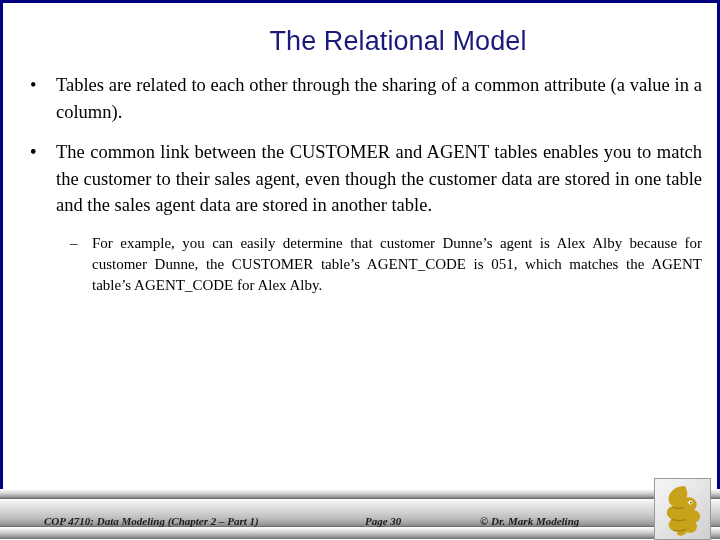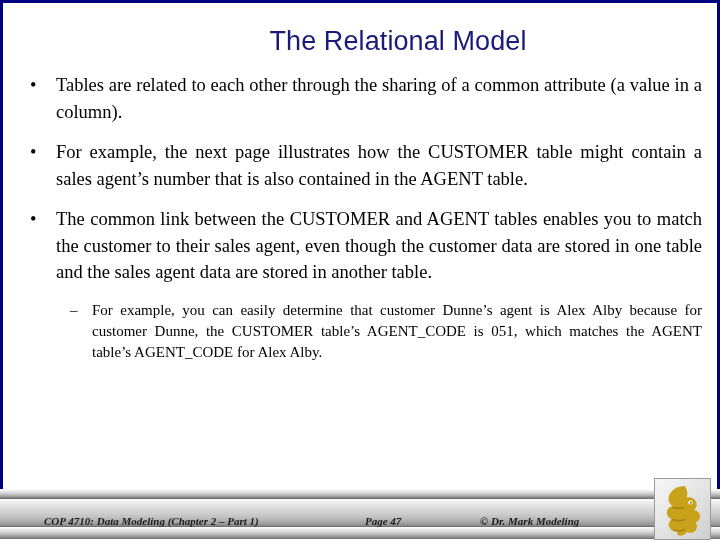--- a/index.html
+++ b/index.html
@@ -187,21 +187,20 @@
 
   <div id="body">
 
     <p class="bullet-l1">
       <span class="marker">•</span>
       <span>Tables are related to each other through the sharing of a common attribute (a value in a column).</span>
     </p>
 
     <p class="bullet-l1">
       <span class="marker">•</span>
-      <span>For example, the next page illustrates how the CUSTOMER table might contain a sales agent’s number that is also contained in the AGENT table.</span>
     </p>
 
     <p class="bullet-l1">
       <span class="marker">•</span>
       <span>The common link between the CUSTOMER and AGENT tables enables you to match the customer to their sales agent, even though the customer data are stored in one table and the sales agent data are stored in another table.</span>
     </p>
 
     <p class="bullet-l2">
       <span class="marker">–</span>
       <span>For example, you can easily determine that customer Dunne’s agent is Alex Alby because for customer Dunne, the CUSTOMER table’s AGENT_CODE is 051, which matches the AGENT table’s AGENT_CODE for Alex Alby.</span>
@@ -212,21 +211,21 @@
   <div id="footer">
     <div class="f-strip" id="f-strip-top"></div>
     <div class="f-strip" id="f-strip-main"></div>
     <div class="f-strip" id="f-strip-bot"></div>
     <div id="footer-line-1"></div>
     <div id="footer-line-2"></div>
     <div id="footer-line-3"></div>
 
     <div id="footer-text">
       <span id="footer-course">COP 4710: Data Modeling (Chapter 2 – Part 1)</span>
-      <span id="footer-page">Page 47</span>
+      <span id="footer-page">Page 30</span>
       <span id="footer-credit">© Dr. Mark Modeling</span>
     </div>
   </div>
 
   <div id="logo-box">
     <svg width="55" height="60" viewBox="0 0 55 60" xmlns="http://www.w3.org/2000/svg" aria-hidden="true">
       <g fill="#C8A21B">
 
         <path d="M30 7 C22 7 16 11 14 17 C12.5 21.5 14.5 25.5 18 27 C15 27.5 12.5 29.5 12 32.5
                  C11.4 36.5 14 39.5 17.5 40 C14.5 41.5 13 44.5 14 47.5 C15.2 51 19 53 23 52

